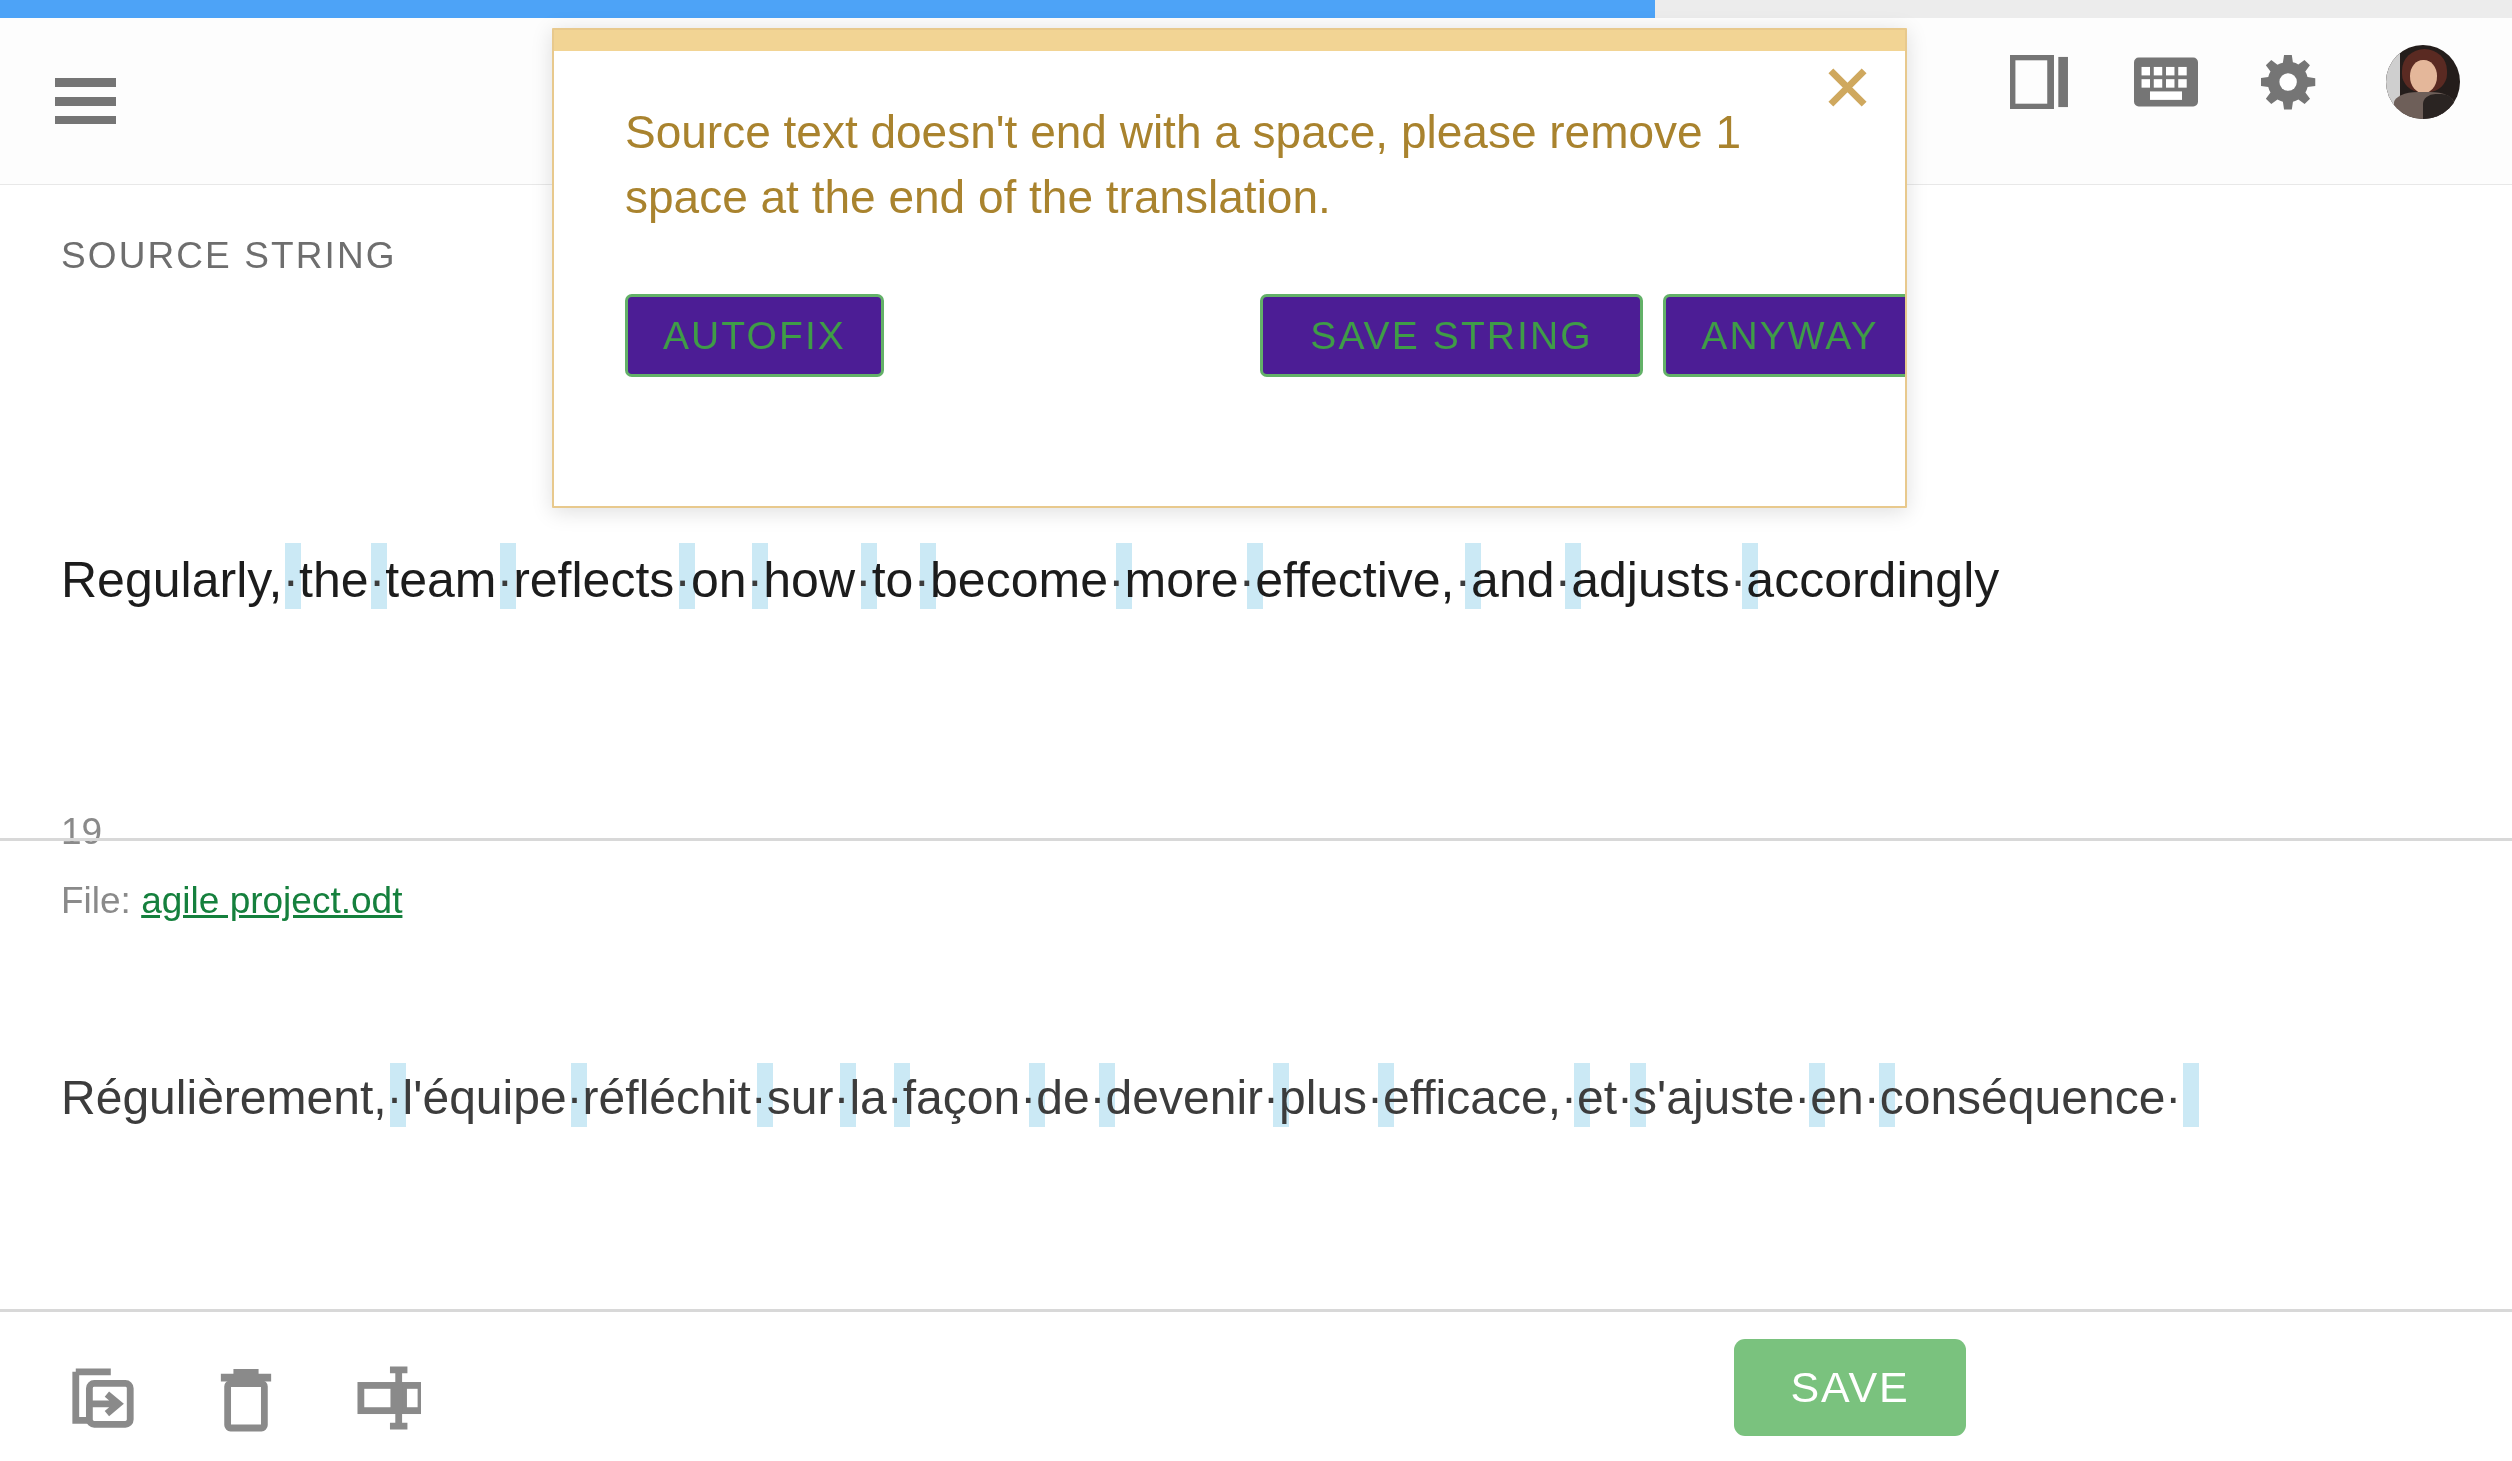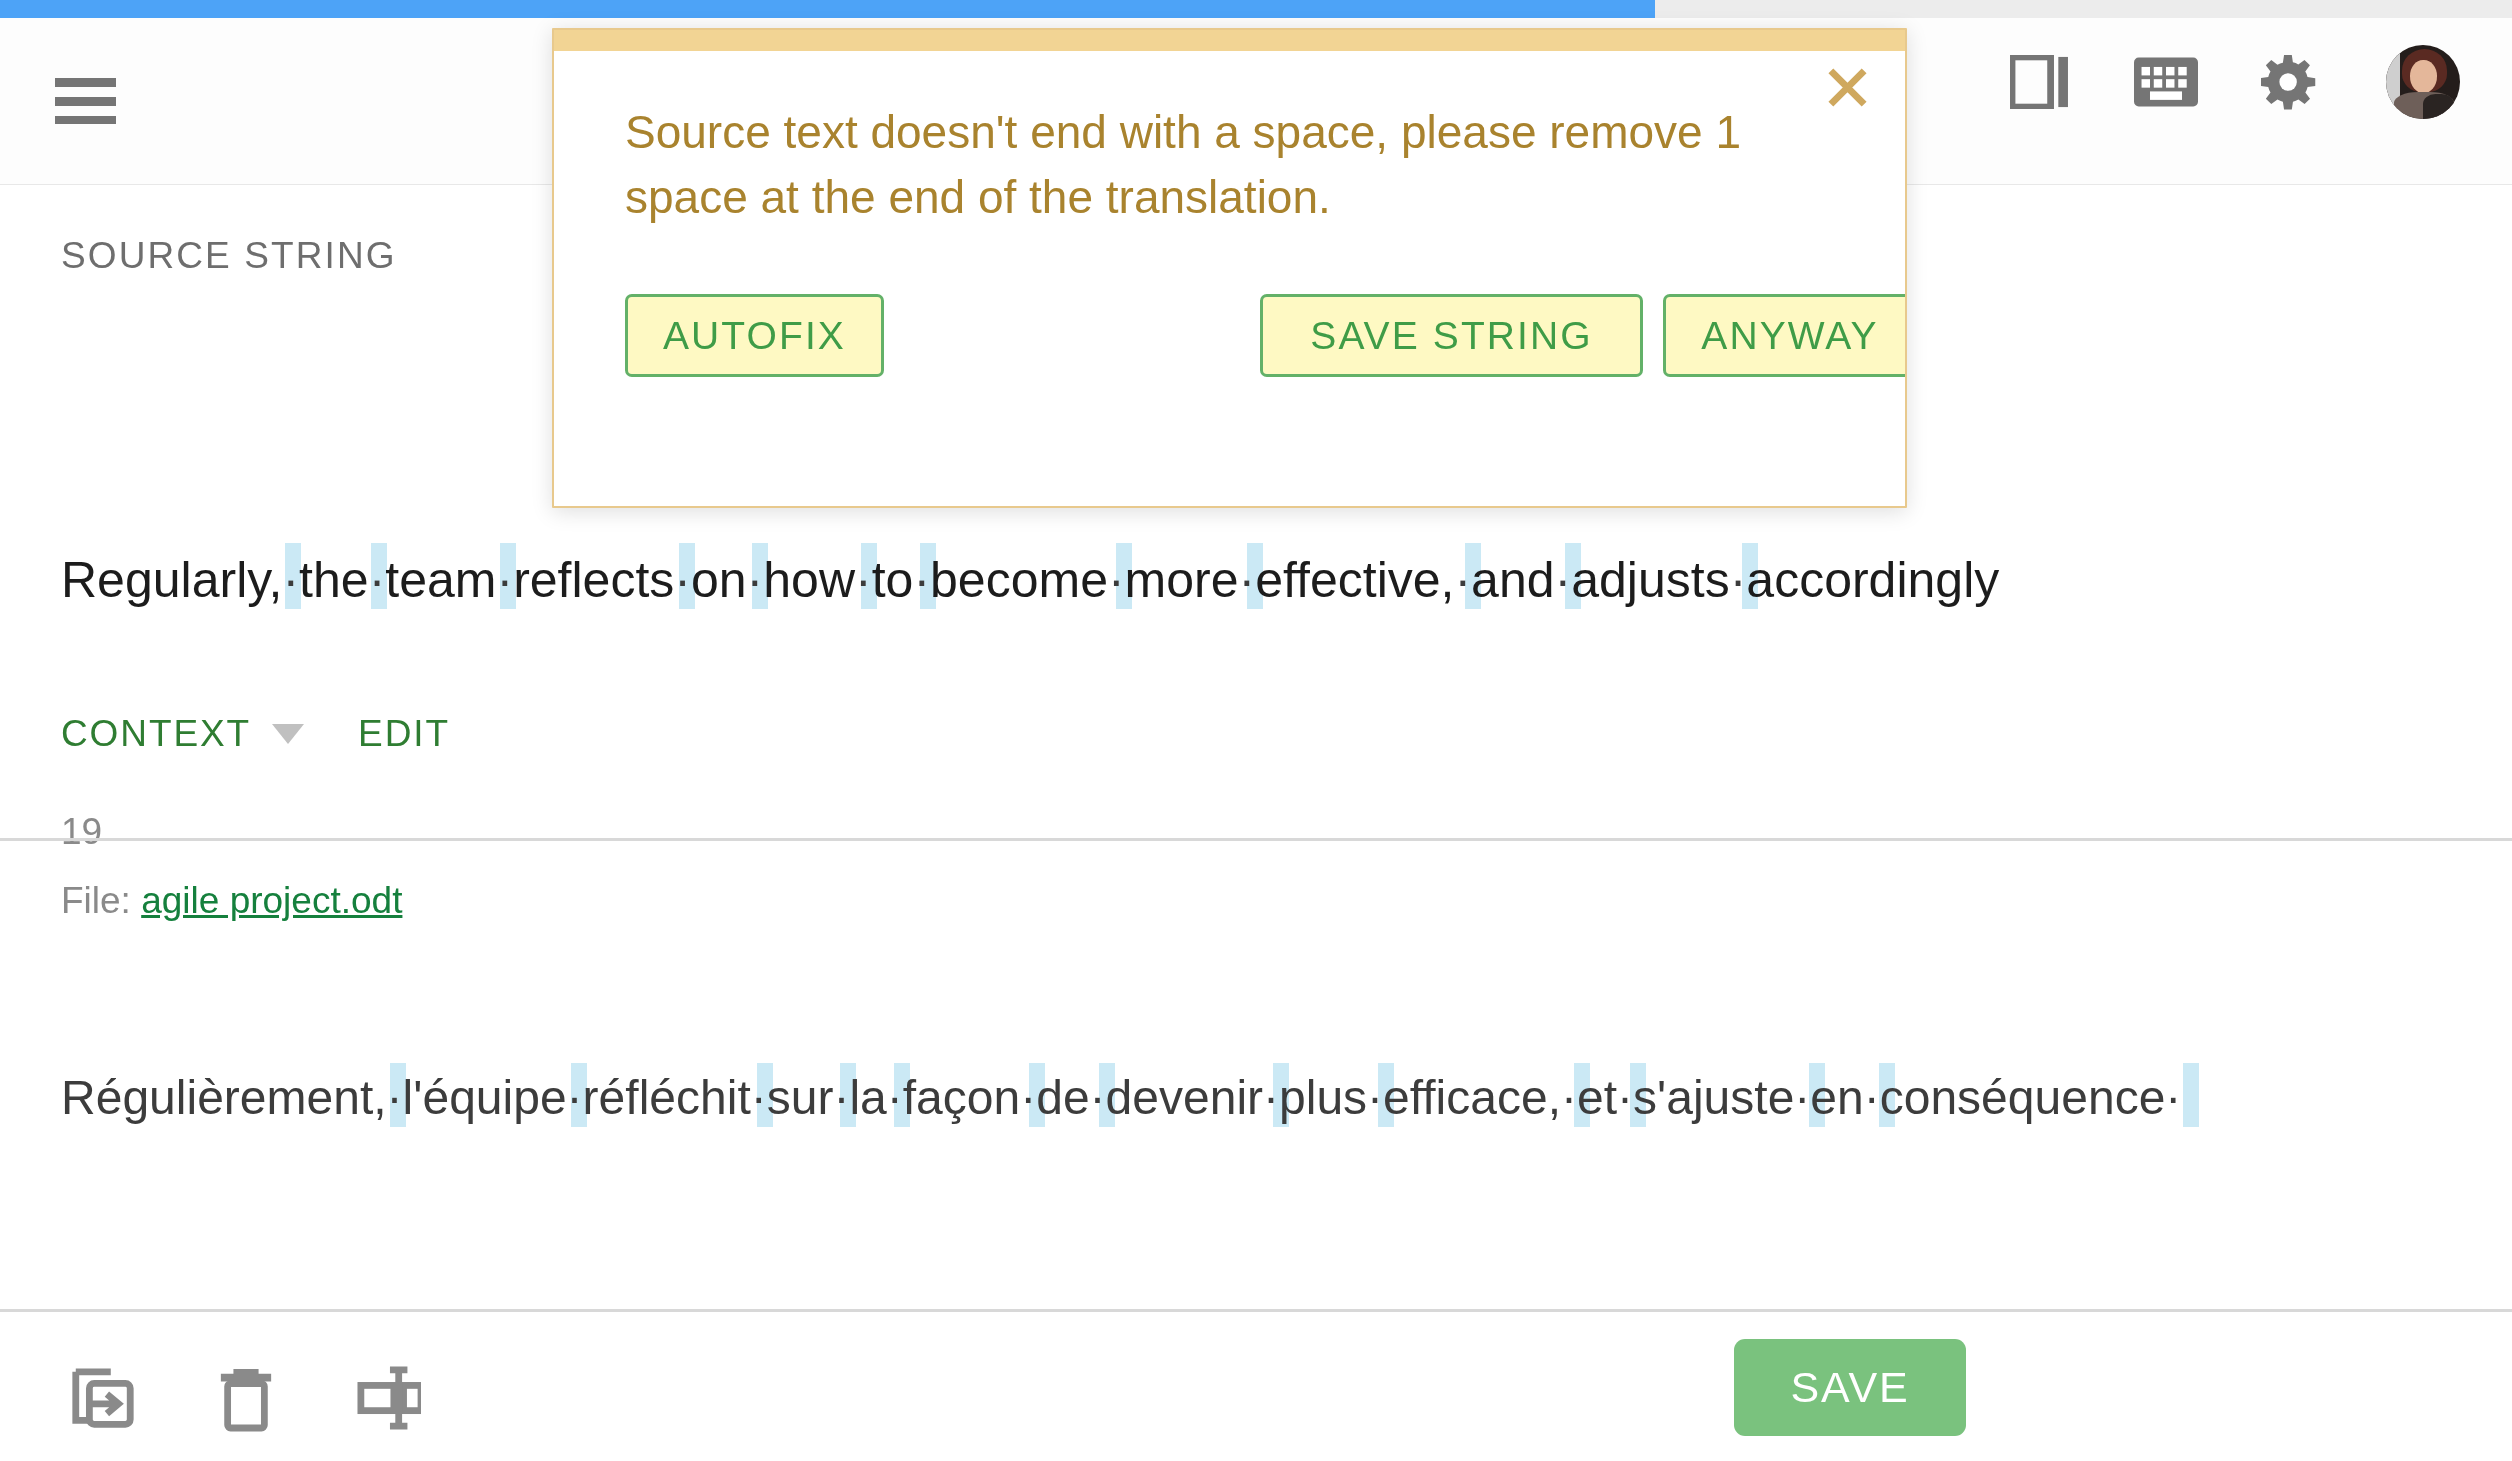--- a/index.html
+++ b/index.html
@@ -170,21 +170,21 @@
     position: absolute; left: 71px; top: 70px;
     width: 1220px;
     font-size: 46px; line-height: 1.42; color: #a9832e;
   }
   .dialog-actions {
     position: absolute; left: 71px; top: 264px;
     width: 1218px; height: 83px;
   }
   .dbtn {
     position: absolute; top: 0; height: 83px;
-    background: #fef9c3;
+    background: #4c1d95;
     border: 3.9px solid #63b168;
     border-radius: 6.8px;
     color: #3f9c47; font-size: 39px; letter-spacing: 2.1px;
     font-family: "Liberation Sans", sans-serif;
     cursor: pointer; white-space: nowrap;
     display: flex; align-items: center; justify-content: center;
   }
   .dbtn-autofix { left: 0; width: 259px; }
   .dbtn-saveanyway { left: 635px; width: 383px; }
   .dbtn-cancel { left: 1038px; width: 254px; }
@@ -277,25 +277,20 @@
         <span class="sp-hl" style="left: 800px; top: 0px; width: 15.5px; height: 66px;"></span>
         <span class="sp-hl" style="left: 859px; top: 0px; width: 15.5px; height: 66px;"></span>
         <span class="sp-hl" style="left: 1055px; top: 0px; width: 15.5px; height: 66px;"></span>
         <span class="sp-hl" style="left: 1186px; top: 0px; width: 15.5px; height: 66px;"></span>
         <span class="sp-hl" style="left: 1404px; top: 0px; width: 15.5px; height: 66px;"></span>
         <span class="sp-hl" style="left: 1504px; top: 0px; width: 15.5px; height: 66px;"></span>
         <span class="sp-hl" style="left: 1681px; top: 0px; width: 15.5px; height: 66px;"></span>
       </div>
     <div class="source-text"><span>R</span><span>e</span><span>g</span><span>u</span><span>l</span><span>a</span><span>r</span><span>l</span><span>y</span><span>,</span><span style="color: rgb(60, 60, 60);">·</span><span>t</span><span>h</span><span>e</span><span style="color: rgb(60, 60, 60);">·</span><span>t</span><span>e</span><span>a</span><span>m</span><span style="color: rgb(60, 60, 60);">·</span><span>r</span><span>e</span><span>f</span><span>l</span><span>e</span><span>c</span><span>t</span><span>s</span><span style="color: rgb(60, 60, 60);">·</span><span>o</span><span>n</span><span style="color: rgb(60, 60, 60);">·</span><span>h</span><span>o</span><span>w</span><span style="color: rgb(60, 60, 60);">·</span><span>t</span><span>o</span><span style="color: rgb(60, 60, 60);">·</span><span>b</span><span>e</span><span>c</span><span>o</span><span>m</span><span>e</span><span style="color: rgb(60, 60, 60);">·</span><span>m</span><span>o</span><span>r</span><span>e</span><span style="color: rgb(60, 60, 60);">·</span><span>e</span><span>f</span><span>f</span><span>e</span><span>c</span><span>t</span><span>i</span><span>v</span><span>e</span><span>,</span><span style="color: rgb(60, 60, 60);">·</span><span>a</span><span>n</span><span>d</span><span style="color: rgb(60, 60, 60);">·</span><span>a</span><span>d</span><span>j</span><span>u</span><span>s</span><span>t</span><span>s</span><span style="color: rgb(60, 60, 60);">·</span><span>a</span><span>c</span><span>c</span><span>o</span><span>r</span><span>d</span><span>i</span><span>n</span><span>g</span><span>l</span><span>y</span></div>
 
-    <div class="ctx-row">
-      <span class="ctx-label">CONTEXT</span>
-      <span class="caret"></span>
-      <span class="ctx-edit">EDIT</span>
-    </div>
 
     <div class="ctx-num">19</div>
     <div class="ctx-file">
       <span>File:</span>
       <a href="#">agile project.odt</a>
     </div>
 
     <div class="divider-1"></div>
 
     <div class="xl-target">

